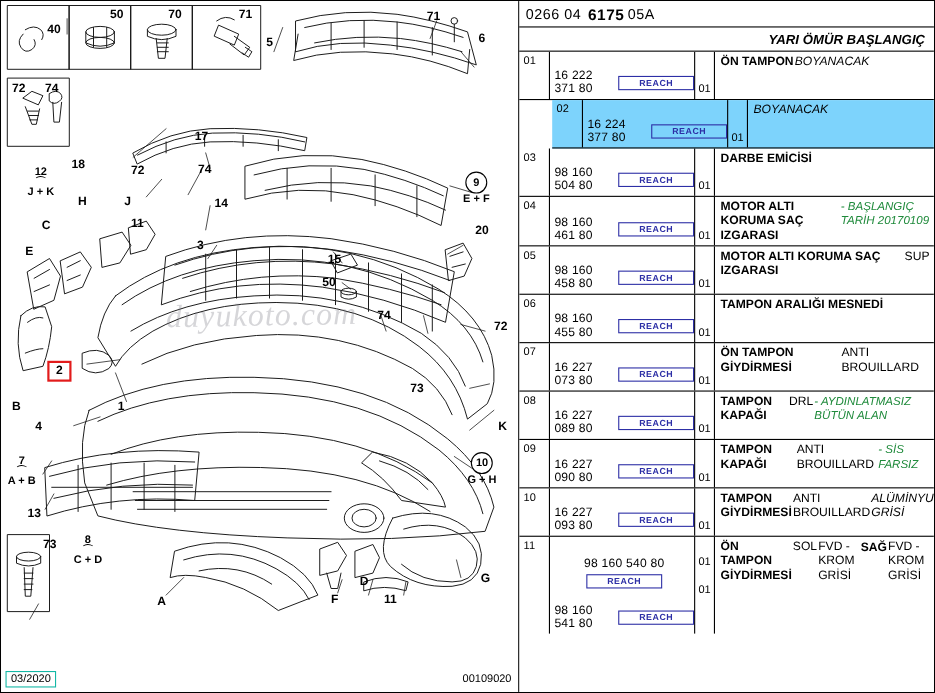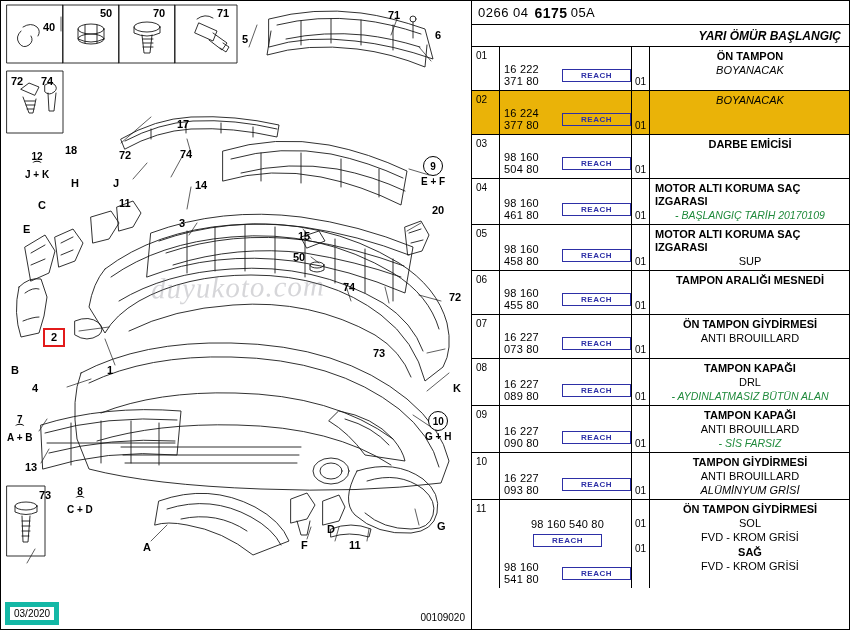--- a/index.html
+++ b/index.html
@@ -73,21 +73,21 @@
     position:absolute;
     font-size:10px;
     font-weight:700;
     text-align:center;
     white-space:nowrap;
   }
   .grp .cap { display:block; font-size:10px; line-height:7px; }
   .datebox {
     position:absolute;
     left:4px; bottom:4px;
-    border:5px solid #14b8a6;
+    border:1px solid #14b8a6;
     font-size:10px;
     padding:1px 4px;
     background:#fff;
   }
   .codeno {
     position:absolute;
     right:6px; bottom:6px;
     font-size:10px;
   }
 
@@ -121,21 +121,21 @@
     font-style: italic;
     font-weight:700;
     font-size:12px;
   }
   #rows { flex:1; overflow:hidden; }
   .row {
     display:flex;
     border-bottom:1px solid #000;
     min-height:44px;
   }
-  .row.hl { background:#eab308; }
+  .row.hl { background:#7dd3fc;margin-left:30px; }
   .row:last-child { border-bottom:none; }
   .c-idx {
     width:28px;
     border-right:1px solid #000;
     font-size:10px;
     padding:3px 0 0 4px;
     flex:none;
   }
   .c-ref {
     width:132px;
@@ -166,23 +166,22 @@
     display:flex;
     align-items:flex-end;
     justify-content:center;
     padding-bottom:3px;
     font-size:10px;
   }
   .c-desc {
     flex:1;
     padding:3px 4px 2px 5px;
     display:flex;
-    flex-direction:column;
+    flex-direction:row;
     gap:1px;
-    align-items:center;
   }
   .d-main { font-size:11px; font-weight:700; line-height:13px; }
   .d-ital { font-size:11px; font-style:italic; line-height:13px; }
   .d-sub { font-size:11px; line-height:13px; }
   .d-green { font-size:10.5px; font-style:italic; color:#1f8a3b; line-height:13px; }
 </style>
 </head>
 <body>
 
 <div id="page">

